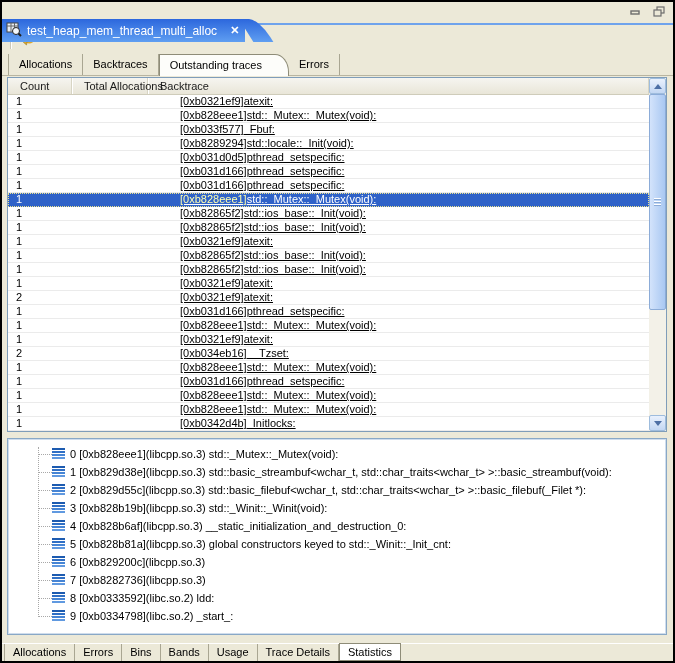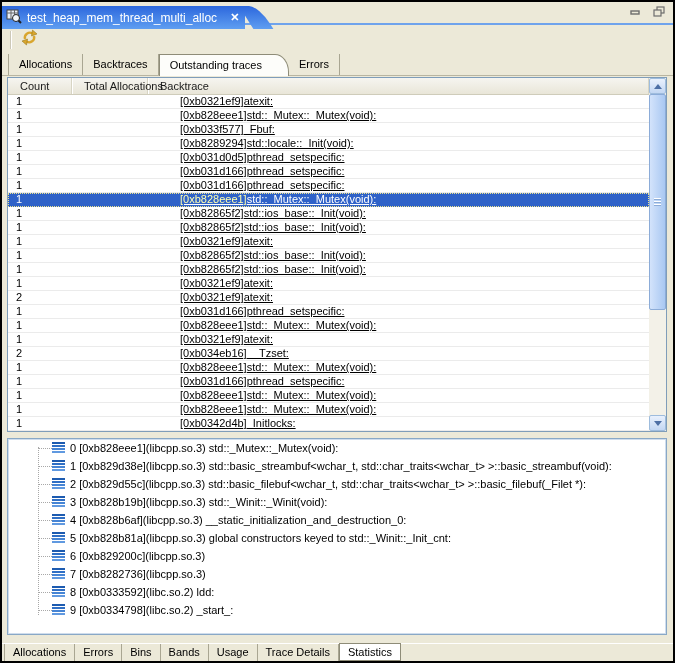--- a/index.html
+++ b/index.html
@@ -10,21 +10,21 @@
     position:relative; width:675px; height:663px;
     background:#ece9d8; border:2px solid #000; overflow:hidden;
   }
 
   
   .titlebar {
     position:relative; height:23px; background:#ece9d8;
     border-bottom:2px solid #6fa3ec;
   }
   .title-tab {
-    position:absolute; left:0; top:4px; height:23px;
+    position:absolute; left:0; top:17px; height:23px;
     display:flex; align-items:center; gap:5px;
     padding:0 6px 0 4px;
     background:linear-gradient(180deg,#2c67dd,#5f9ef1);
     color:#fff; font-size:12px; z-index:2; white-space:nowrap;
   }
   .title-tab .tab-tail {
     position:absolute; left:100%; top:0; width:20px; height:100%; margin-left:-6px;
     background:linear-gradient(180deg,#2c67dd,#5f9ef1);
     transform:skewX(32deg); transform-origin:top left;
     border-top-right-radius:10px 18px; z-index:-1;
@@ -93,21 +93,21 @@
   .sb-thumb { position:absolute; top:0; left:0; right:0; height:216px;
               background:linear-gradient(90deg,#d3e3fb,#a9c8f2);
               border:1px solid #8cacd8; border-radius:2px; }
   .sb-thumb::after { content:""; position:absolute; left:4px; right:4px; top:50%; margin-top:-4px;
               height:8px;
               background:repeating-linear-gradient(180deg,#ffffff 0 1px,#8cacd8 1px 2px, transparent 2px 3px); }
 
   
   .bt-panel { position:relative; margin:6px 6px 0 5px; height:197px; background:#fff;
               border:1px solid #89a8c6; box-shadow:inset 0 0 0 1px #cfdded; overflow:hidden; }
-  .tree { position:relative; padding-top:0; }
+  .tree { position:relative; padding-top:6px; }
   .tree-vline { position:absolute; left:30px; top:8px; height:168px;
                 border-left:1px dotted #a8a8a8; }
   .tree-item { position:relative; height:18px; display:flex; align-items:center;
                padding-left:62px; font-size:11px; color:#000; white-space:nowrap; }
   .tree-item .stub { position:absolute; left:30px; top:50%; width:14px;
                border-top:1px dotted #a8a8a8; }
   .tree-item .t-icon { position:absolute; left:44px; top:3px; }
 
   
   .bottom-tabrow { position:absolute; left:0; right:0; bottom:0; height:18px;

